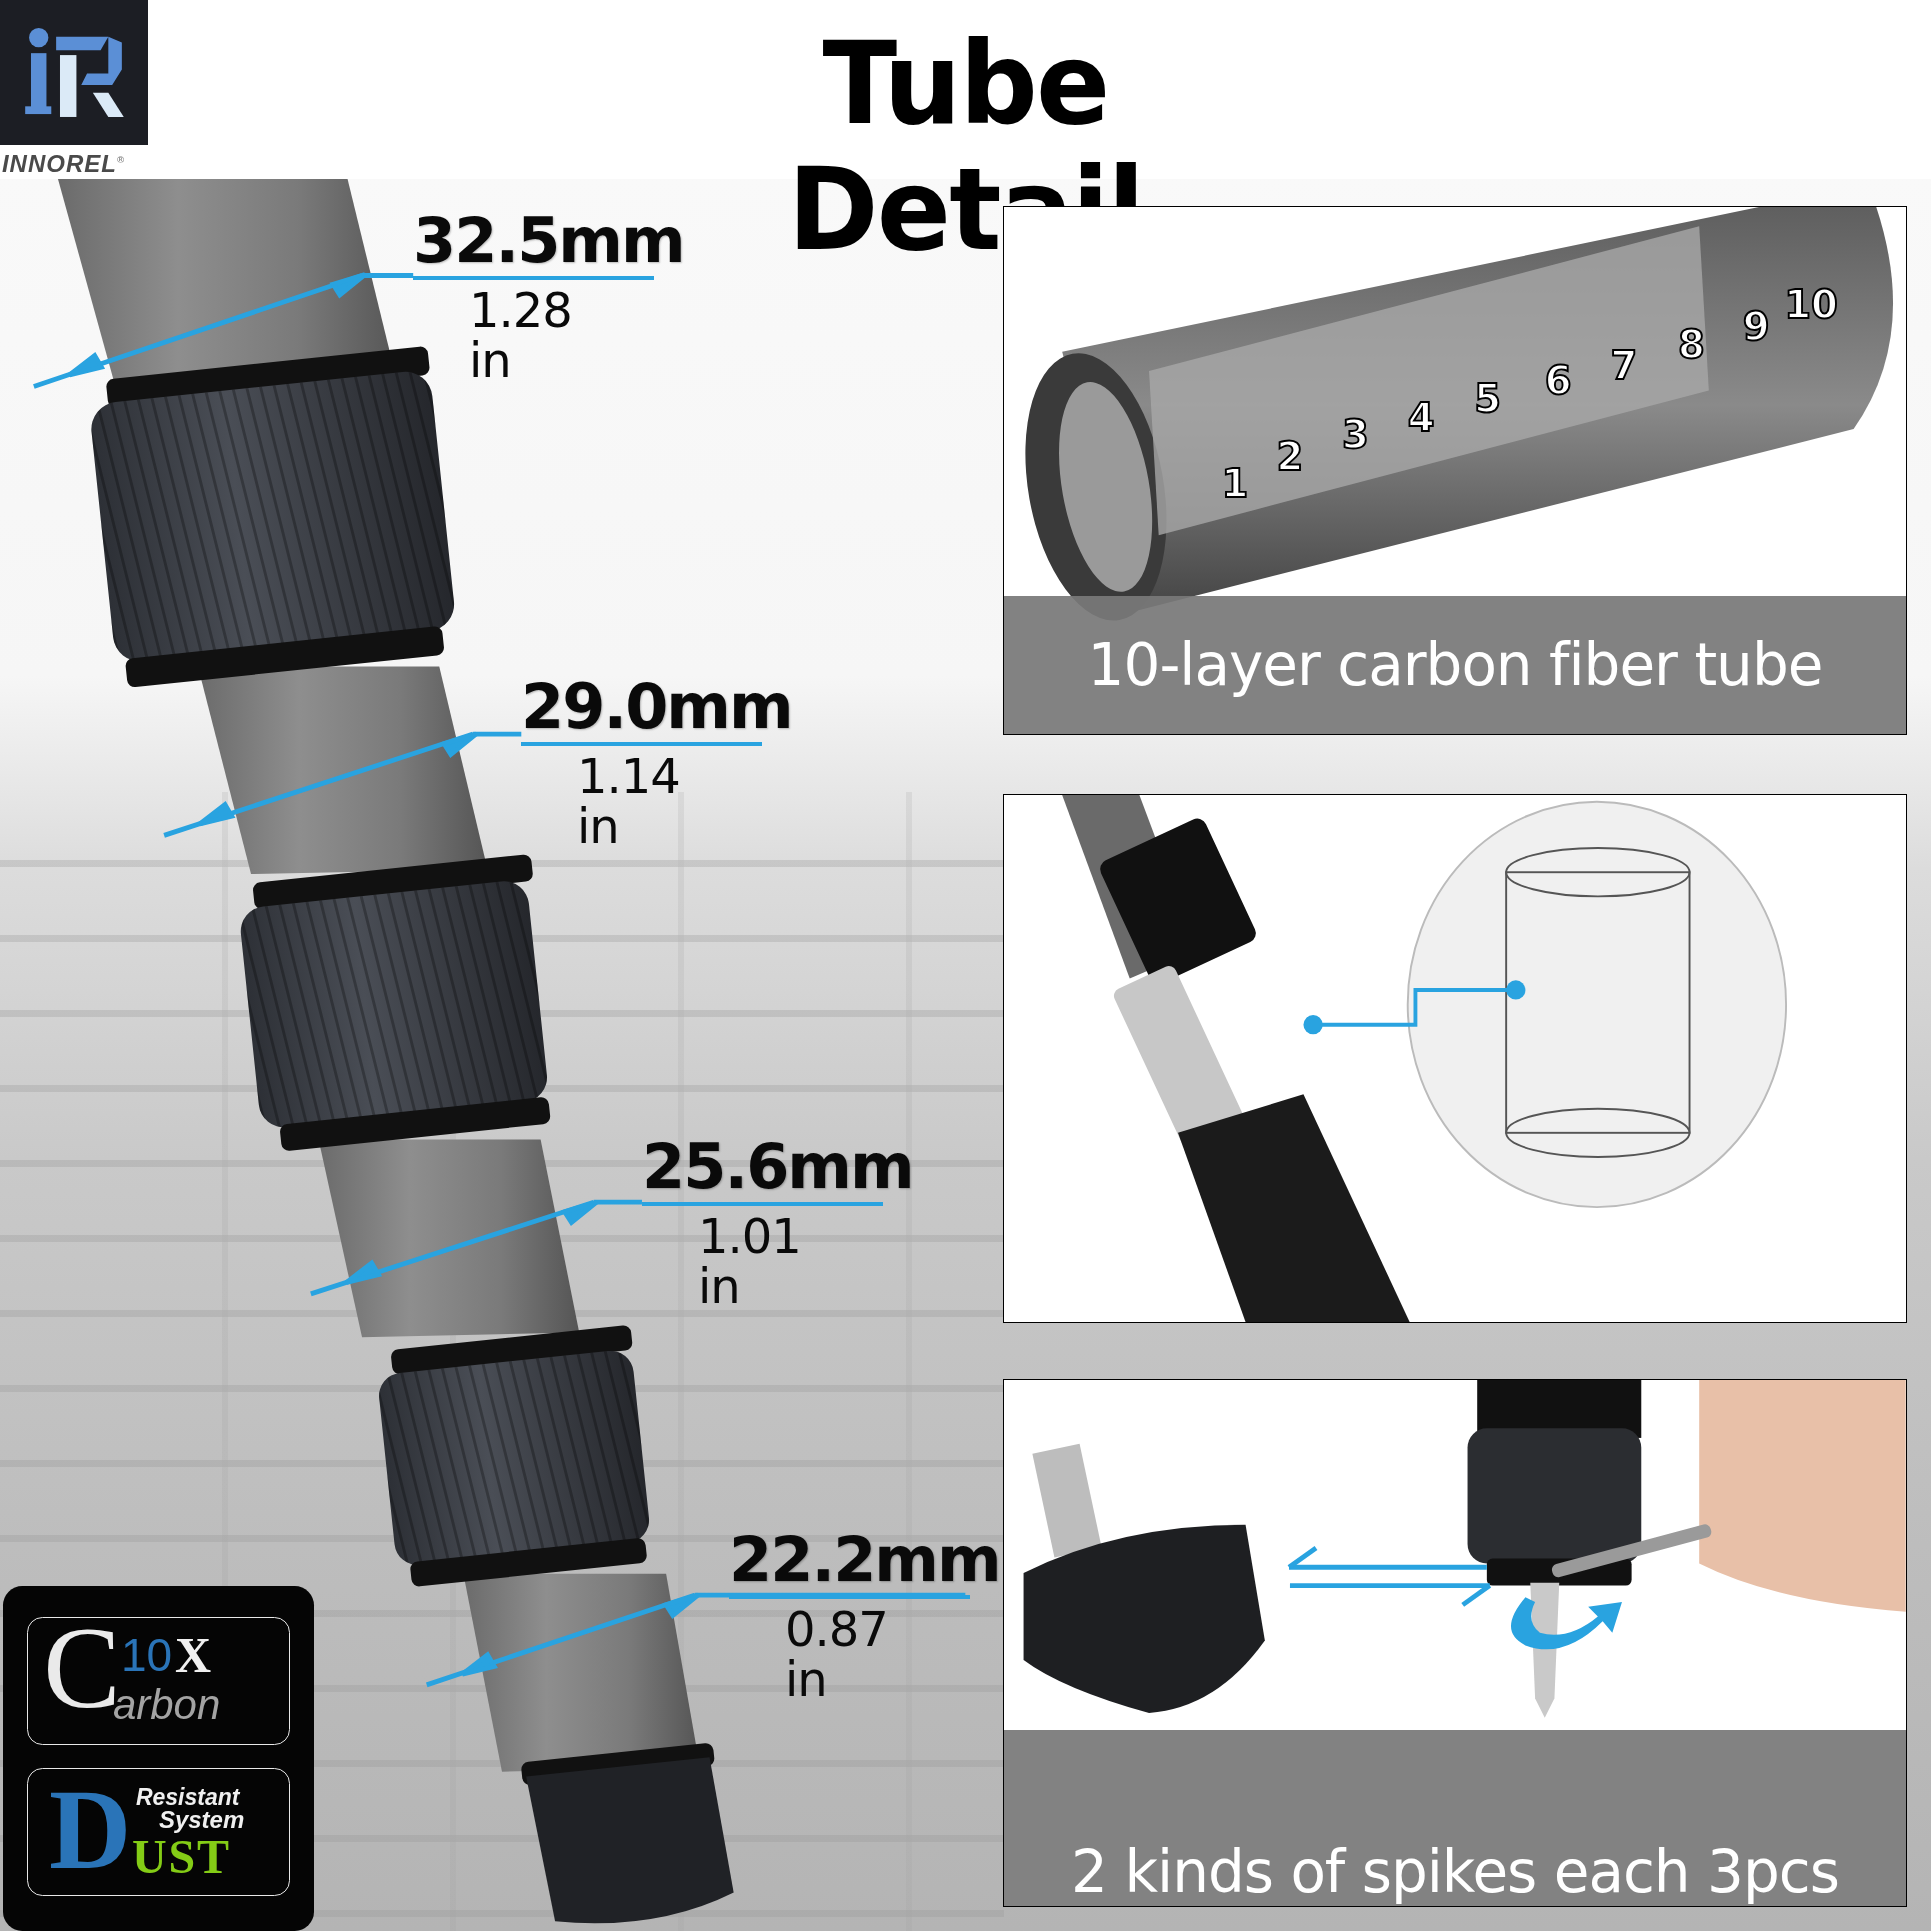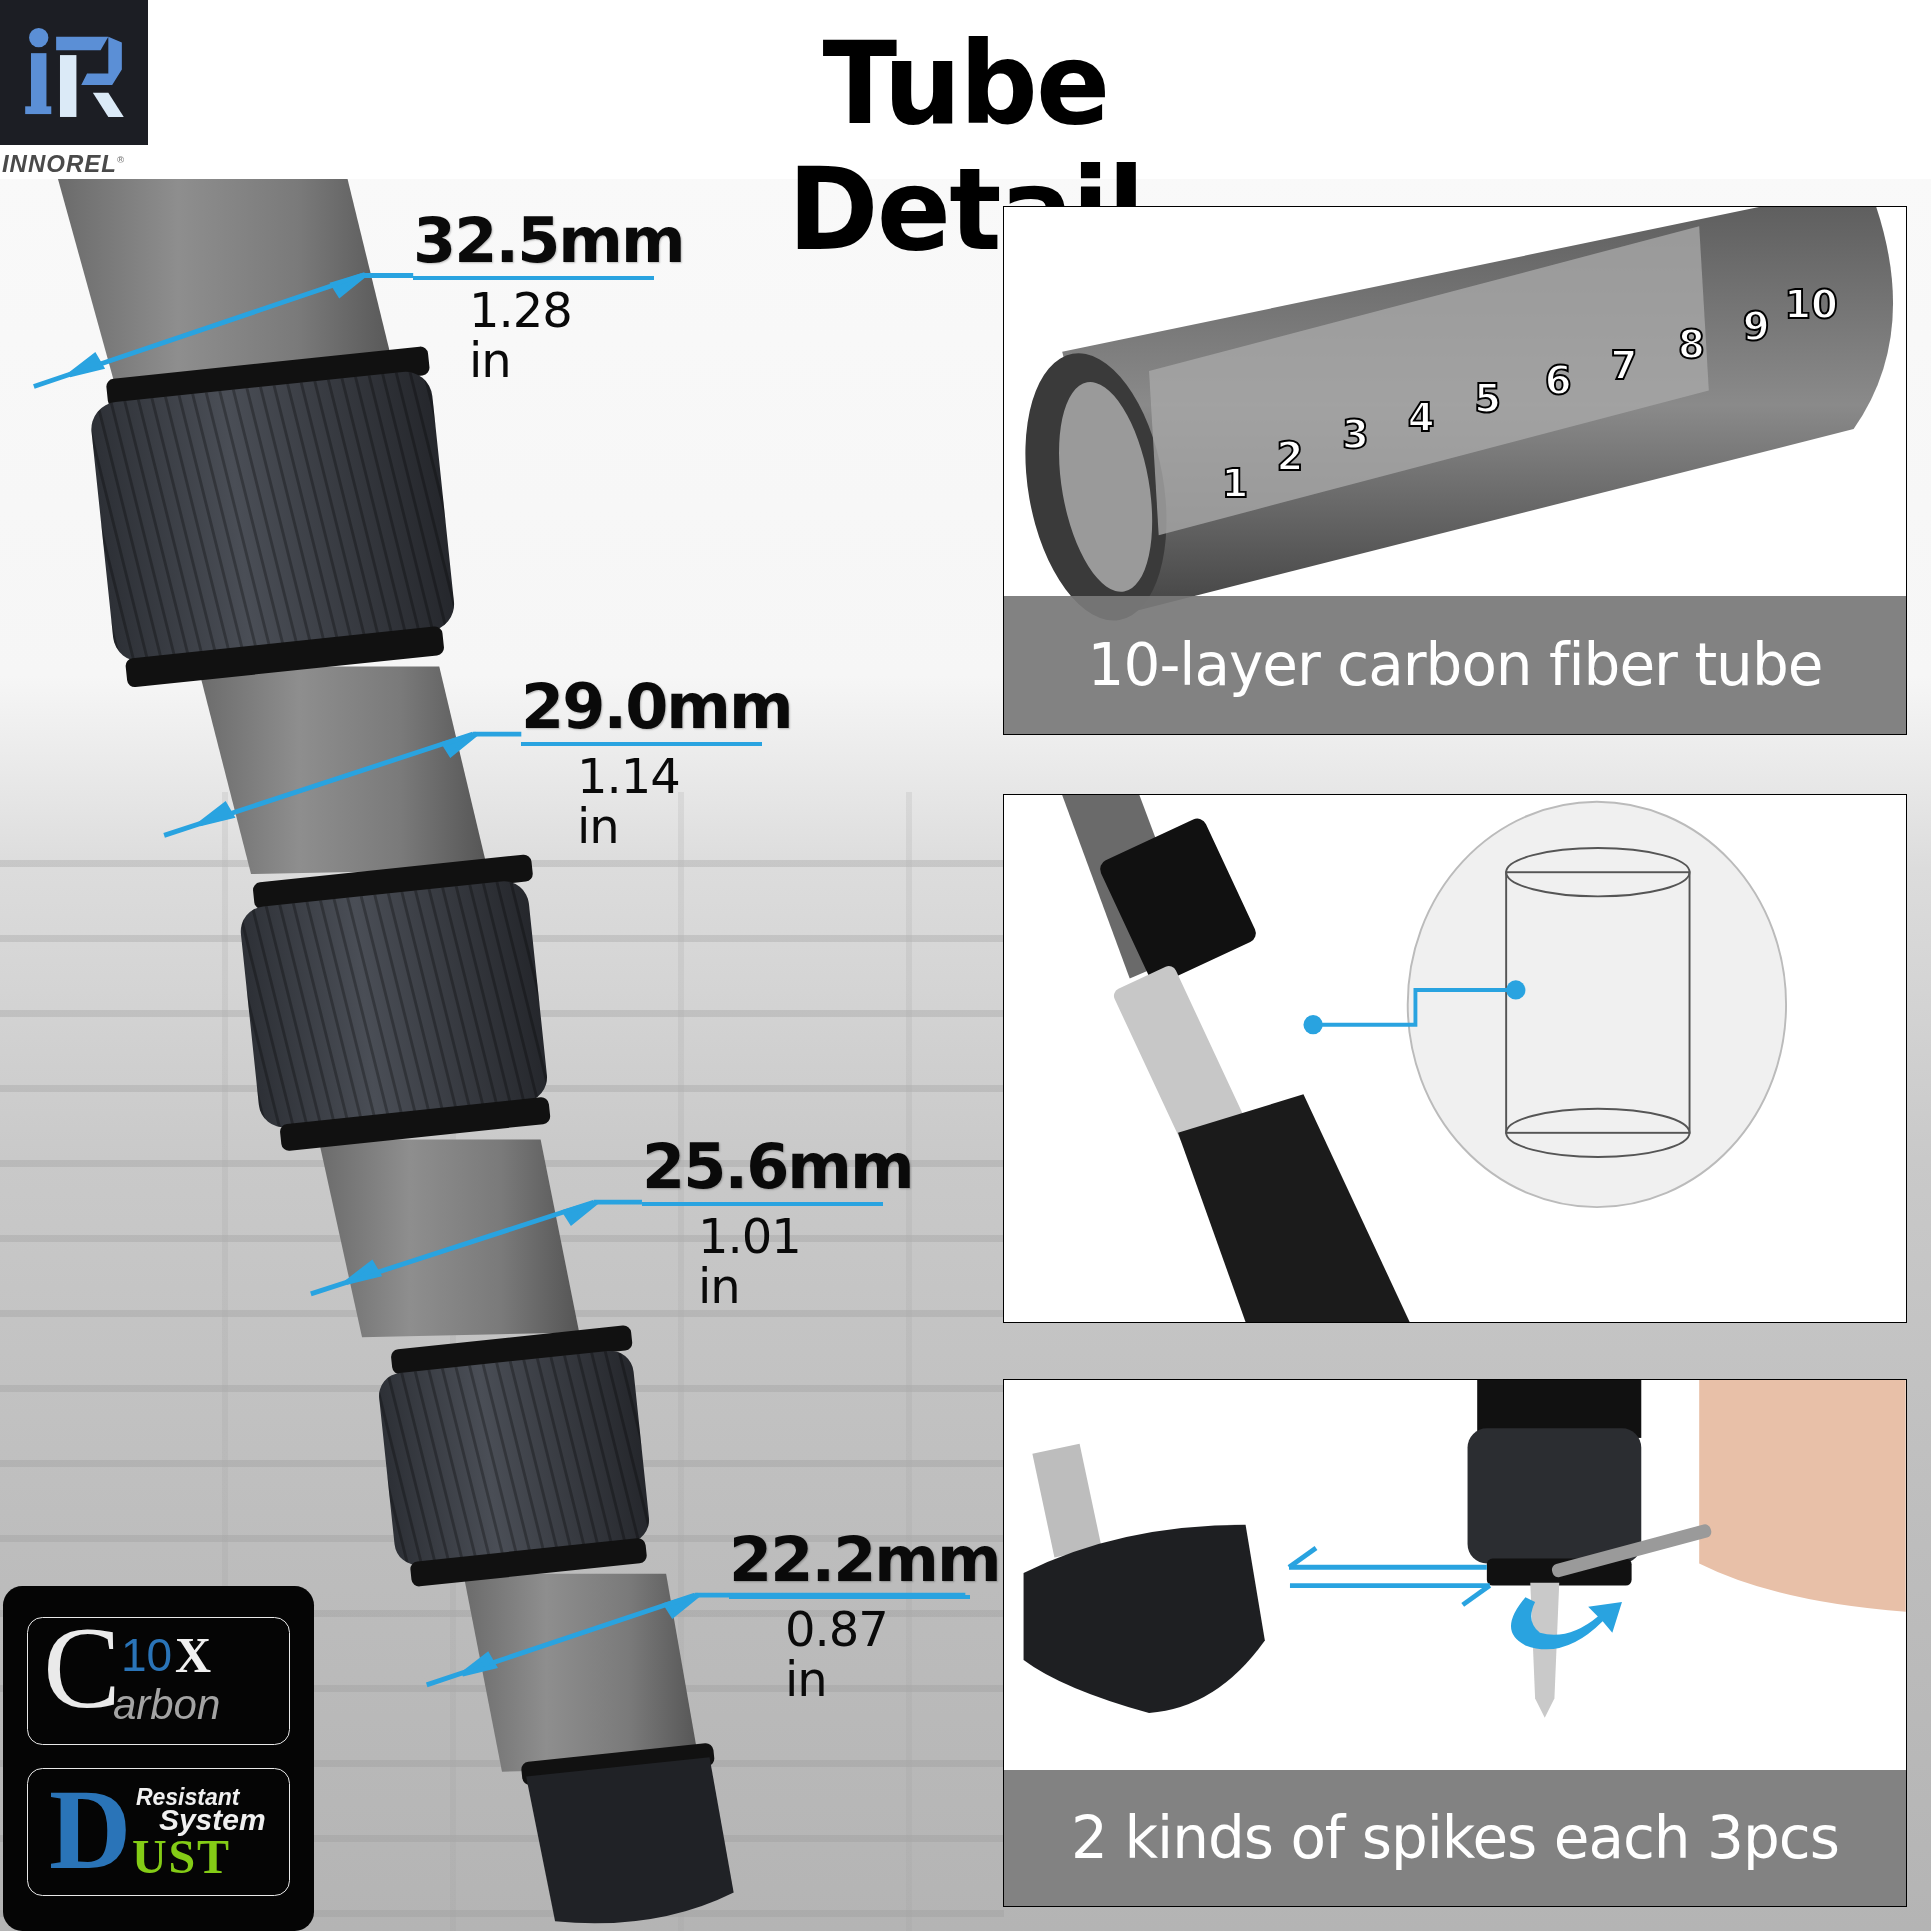--- a/index.html
+++ b/index.html
@@ -209,32 +209,32 @@
     <path d="M720 0 L934 0 L934 240 Q800 230 720 190 Z" fill="#e8c0a8"></path>
     <rect x="565" y="170" width="170" height="14" rx="6" fill="#9a9a9a" transform="rotate(-15 650 177)"></rect>
     <g stroke="#29a3e0" stroke-width="5" fill="none">
       <line x1="295" y1="194" x2="500" y2="194"></line>
         <line x1="295" y1="194" x2="323" y2="174"></line>
       <line x1="296" y1="213" x2="503" y2="213"></line>
         <line x1="503" y1="213" x2="475" y2="233"></line>
     </g>
     <path d="M540 225 Q510 260 540 275 Q580 290 620 250 L630 262 L640 230 L605 235 L615 245 Q585 270 555 262 Q540 250 550 230 Z" fill="#29a3e0"></path>
   </svg>
-  <div class="cap" style="height:136px;">
+  <div class="cap" style="height:176px;align-items:flex-end;">
     <span>2 kinds of spikes each 3pcs</span>
   </div>
 </div>
 
 <div class="badges">
   <div class="badge" style="top:31px;">
     <span style="position:absolute;left:15.4px;top:-7.7px;font-family:'Liberation Serif',serif;font-size:116px;line-height:116px;color:#eaeaea;">C</span>
     <span style="position:absolute;left:93px;top:13.5px;font-family:'Liberation Sans',sans-serif;font-size:46px;line-height:46px;color:#2a74b8;">10</span>
     <span style="position:absolute;left:147px;top:11.6px;font-family:'Liberation Serif',serif;font-weight:bold;font-size:50px;line-height:50px;color:#f0f0f0;">X</span>
     <span style="position:absolute;left:85px;top:64px;font-family:'Liberation Sans',sans-serif;font-style:italic;font-size:42px;line-height:46px;color:#a3a3a3;">arbon</span>
   </div>
   <div class="badge" style="top:182px;">
     <span style="position:absolute;left:21px;top:3.9px;font-family:'Liberation Serif',serif;font-weight:bold;font-size:114px;line-height:114px;color:#2a74b8;">D</span>
     <span style="position:absolute;left:108px;top:17.4px;font-family:'Liberation Sans',sans-serif;font-style:italic;font-weight:bold;font-size:23px;line-height:23px;color:#f0f0f0;text-align:center;">Resistant</span>
-    <span style="position:absolute;left:131px;top:39px;font-family:'Liberation Sans',sans-serif;font-style:italic;font-weight:bold;font-size:30px;line-height:23px;color:#f0f0f0;">System</span>
+    <span style="position:absolute;left:131px;top:39px;font-family:'Liberation Sans',sans-serif;font-style:italic;font-weight:bold;font-size:24px;line-height:23px;color:#f0f0f0;">System</span>
     <span style="position:absolute;left:104px;top:62px;font-family:'Liberation Serif',serif;font-weight:bold;font-size:48px;line-height:52px;color:#84cc16;letter-spacing:1.9px;">UST</span>
   </div>
 </div>
 
 
 </body></html>

